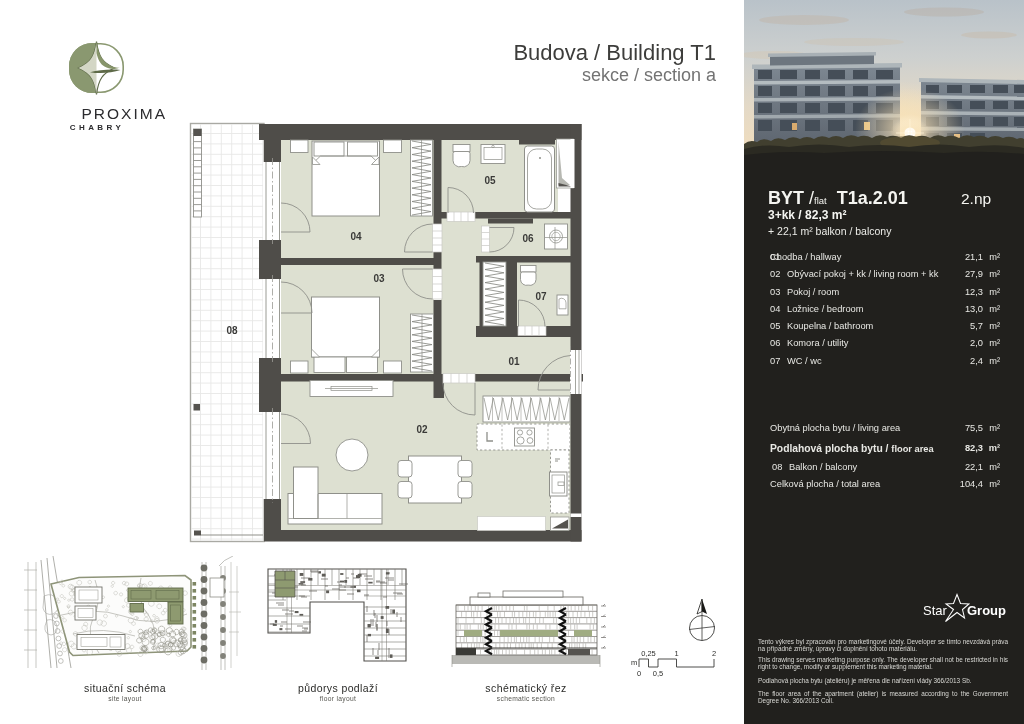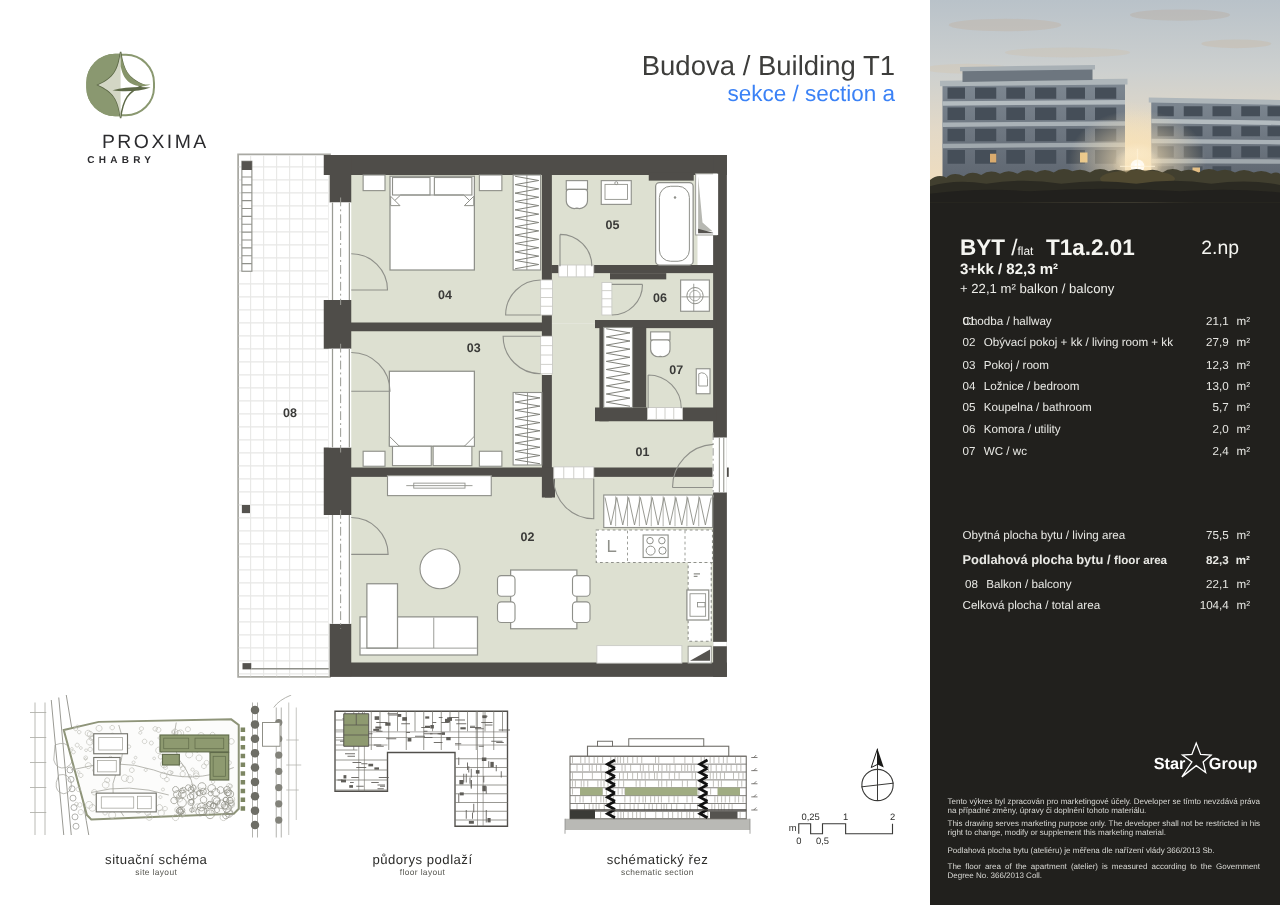--- a/index.html
+++ b/index.html
@@ -25,21 +25,21 @@
 <path d="M34.5 6 C36.5 19 41 26 49 30 C52 31.5 55.5 32 58.5 31.5 C53 33.8 47 33.2 42.5 30.5 C38.5 28.2 36 24 34.5 17 Z" fill="#87956a"></path>
 
 <path d="M28 36.2 C37 33.8 49.5 33 58.5 34 C49.5 37.2 37 37.8 28 36.2 Z" fill="#5e6a48"></path>
 </svg>
 
 <div class="abs" style="left:27px;top:105px;width:140px;text-align:right;font-size:15.5px;letter-spacing:2px;color:#2b2b2e">PROXIMA</div>
 <div class="abs" style="left:27px;top:123px;width:140px;text-align:center;font-size:8px;letter-spacing:3.4px;color:#2b2b2e;font-weight:600">CHABRY</div>
 
 <div class="abs" style="right:308px;top:40px;font-size:22px;color:#3d3d3b;font-weight:500">Budova / Building T1</div>
 
-<div class="abs" style="right:308px;top:65px;font-size:18px;color:#3b82f6;font-weight:500">sekce / section a</div>
+<div class="abs" style="right:308px;top:65px;font-size:18px;color:#737373;font-weight:500">sekce / section a</div>
 
 <svg class="abs" style="left:186px;top:118px" width="402" height="428" viewBox="186 118 402 428">
 
 <rect x="190.5" y="123.5" width="73.5" height="418" fill="#ffffff" stroke="#a9a9a3" stroke-width="1.4"></rect>
 
 <path d="M200.5 124 V541 M210.9 124 V541 M221.3 124 V541 M231.7 124 V541 M242.1 124 V541 M252.5 124 V541 M262.9 124 V541 M191 133.5 H263 M191 143.9 H263 M191 154.3 H263 M191 164.7 H263 M191 175.1 H263 M191 185.5 H263 M191 195.9 H263 M191 206.3 H263 M191 216.7 H263 M191 227.1 H263 M191 237.5 H263 M191 247.9 H263 M191 258.3 H263 M191 268.7 H263 M191 279.1 H263 M191 289.5 H263 M191 299.9 H263 M191 310.3 H263 M191 320.7 H263 M191 331.1 H263 M191 341.5 H263 M191 351.9 H263 M191 362.3 H263 M191 372.7 H263 M191 383.1 H263 M191 393.5 H263 M191 403.9 H263 M191 414.3 H263 M191 424.7 H263 M191 435.1 H263 M191 445.5 H263 M191 455.9 H263 M191 466.3 H263 M191 476.7 H263 M191 487.1 H263 M191 497.5 H263 M191 507.9 H263 M191 518.3 H263 M191 528.7 H263 M191 539.1 H263" stroke="#e8e8e6" stroke-width="0.9" fill="none"></path>
 
 <rect x="193.5" y="129" width="8" height="88" fill="#ffffff" stroke="#8f908a" stroke-width="0.9"></rect>
 <line x1="193.5" y1="135.3" x2="201.5" y2="135.3" stroke="#8f908a" stroke-width="0.9"></line>
     <line x1="193.5" y1="141.6" x2="201.5" y2="141.6" stroke="#8f908a" stroke-width="0.9"></line>
@@ -490,21 +490,21 @@
       <span style="position:absolute;right:0">m²</span>
     </div>
 
 <div style="position:relative;height:17px">
       <span style="position:absolute;left:2px">Celková plocha / total area</span>
       <span style="position:absolute;right:17px">104,4</span>
       <span style="position:absolute;right:0">m²</span>
     </div>
 </div>
 
-<div class="abs" style="left:923px;top:603px;color:#ffffff;font-size:13px;font-weight:700">Star</div>
+<div class="abs" style="left:923px;top:603px;color:#ffffff;font-size:13px;font-weight:400">Star</div>
 <svg class="abs" style="left:944px;top:593px" width="26" height="30" viewBox="0 0 26 30">
 <path d="M13 1.5 L16.5 10.5 L25 11 L18.5 16.5 L20.5 25 L13 19.5 L1.5 28.5 L9.5 16.5 L2 11 L9.5 10.5 Z" fill="none" stroke="#ffffff" stroke-width="1.05"></path>
 </svg>
 <div class="abs" style="left:967px;top:603px;color:#ffffff;font-size:13px;font-weight:700">Group</div>
 
 <div class="abs" style="left:758px;top:638px;width:250px;color:#d9d9d5;font-size:6.4px;line-height:7.3px;text-align:justify">Tento výkres byl zpracován pro marketingové účely. Developer se tímto nevzdává práva na případné změny, úpravy či doplnění tohoto materiálu.</div>
 
 <div class="abs" style="left:758px;top:656px;width:250px;color:#d9d9d5;font-size:6.4px;line-height:7.3px;text-align:justify">This drawing serves marketing purpose only. The developer shall not be restricted in his right to change, modify or supplement this marketing material.</div>
 
 <div class="abs" style="left:758px;top:677px;width:250px;color:#d9d9d5;font-size:6.4px;line-height:7.3px">Podlahová plocha bytu (ateliéru) je měřena dle nařízení vlády 366/2013 Sb.</div>

